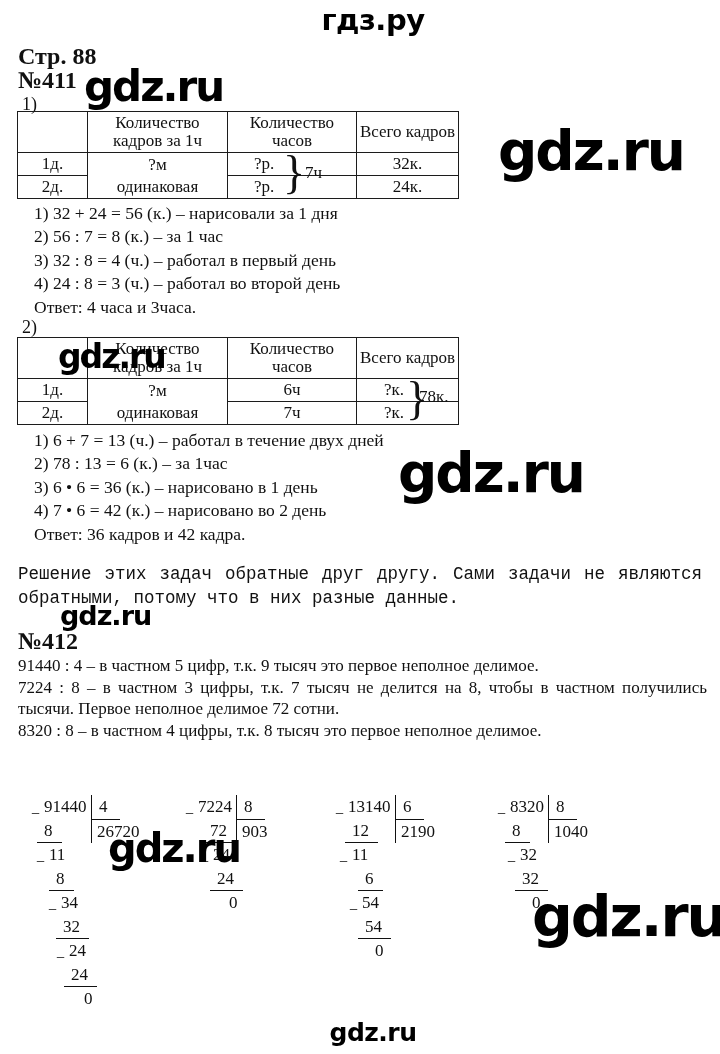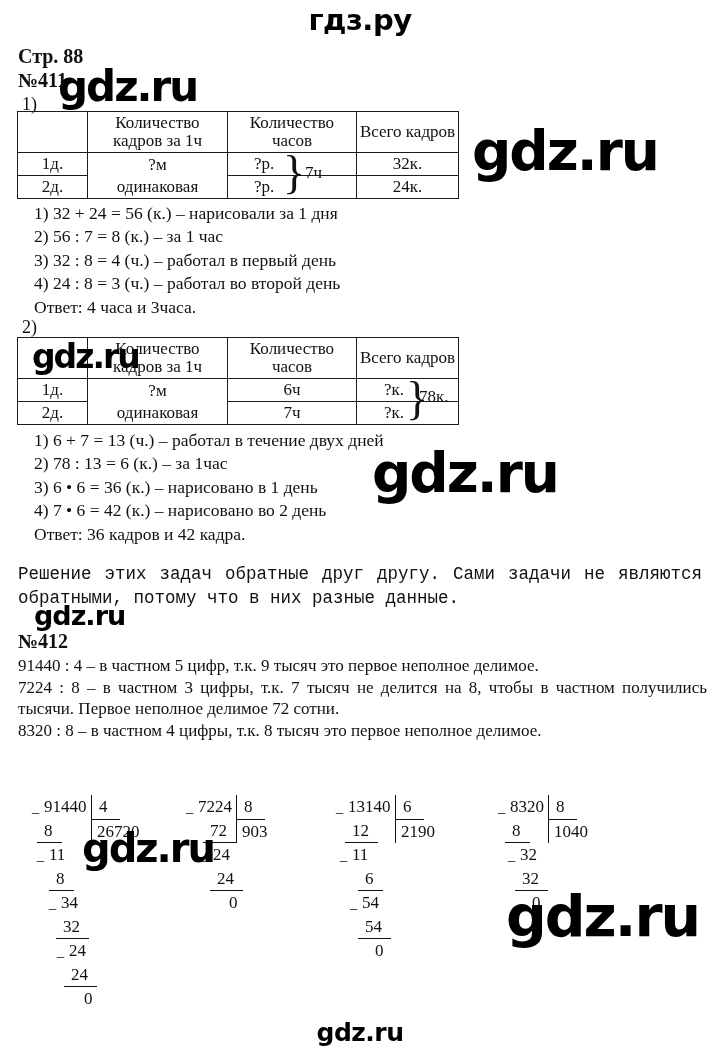--- a/index.html
+++ b/index.html
@@ -1,24 +1,24 @@
 <!DOCTYPE html>
 <html><head>
 <meta charset="utf-8">
 <style>
   html,body{margin:0;padding:0;}
   body{width:720px;height:1054px;background:#ffffff;position:relative;overflow:hidden;
        font-family:"Liberation Serif",serif;color:#111;}
   .abs{position:absolute;}
   
   .wm{position:absolute;font-family:"DejaVu Sans","Liberation Sans",sans-serif;
-      font-weight:bold;color:#000;letter-spacing:-1px;line-height:1;white-space:nowrap;}
+      font-weight:bold;color:#000;letter-spacing:-1px;line-height:1;white-space:nowrap;margin-left:26px;}
   .center-line{left:0;right:0;text-align:center;}
   
-  .h-bold{font-weight:bold;font-size:20px;line-height:22px;}
+  .h-bold{font-weight:bold;font-size:24px;line-height:22px;}
   .part-label{font-size:18px;}
   
   .sol-table{border-collapse:collapse;table-layout:fixed;width:441px;
              font-size:17px;color:#111;}
   .sol-table th,.sol-table td{border:1.2px solid #1c1c1c;padding:0;text-align:center;
              font-weight:normal;overflow:visible;}
   .sol-table th{height:40px;line-height:18px;white-space:pre-line;vertical-align:middle;}
   .sol-table td{height:22px;line-height:22px;text-align:center;}
   .cell-left{text-align:left !important;}
   .tbl-wrap{position:absolute;}

